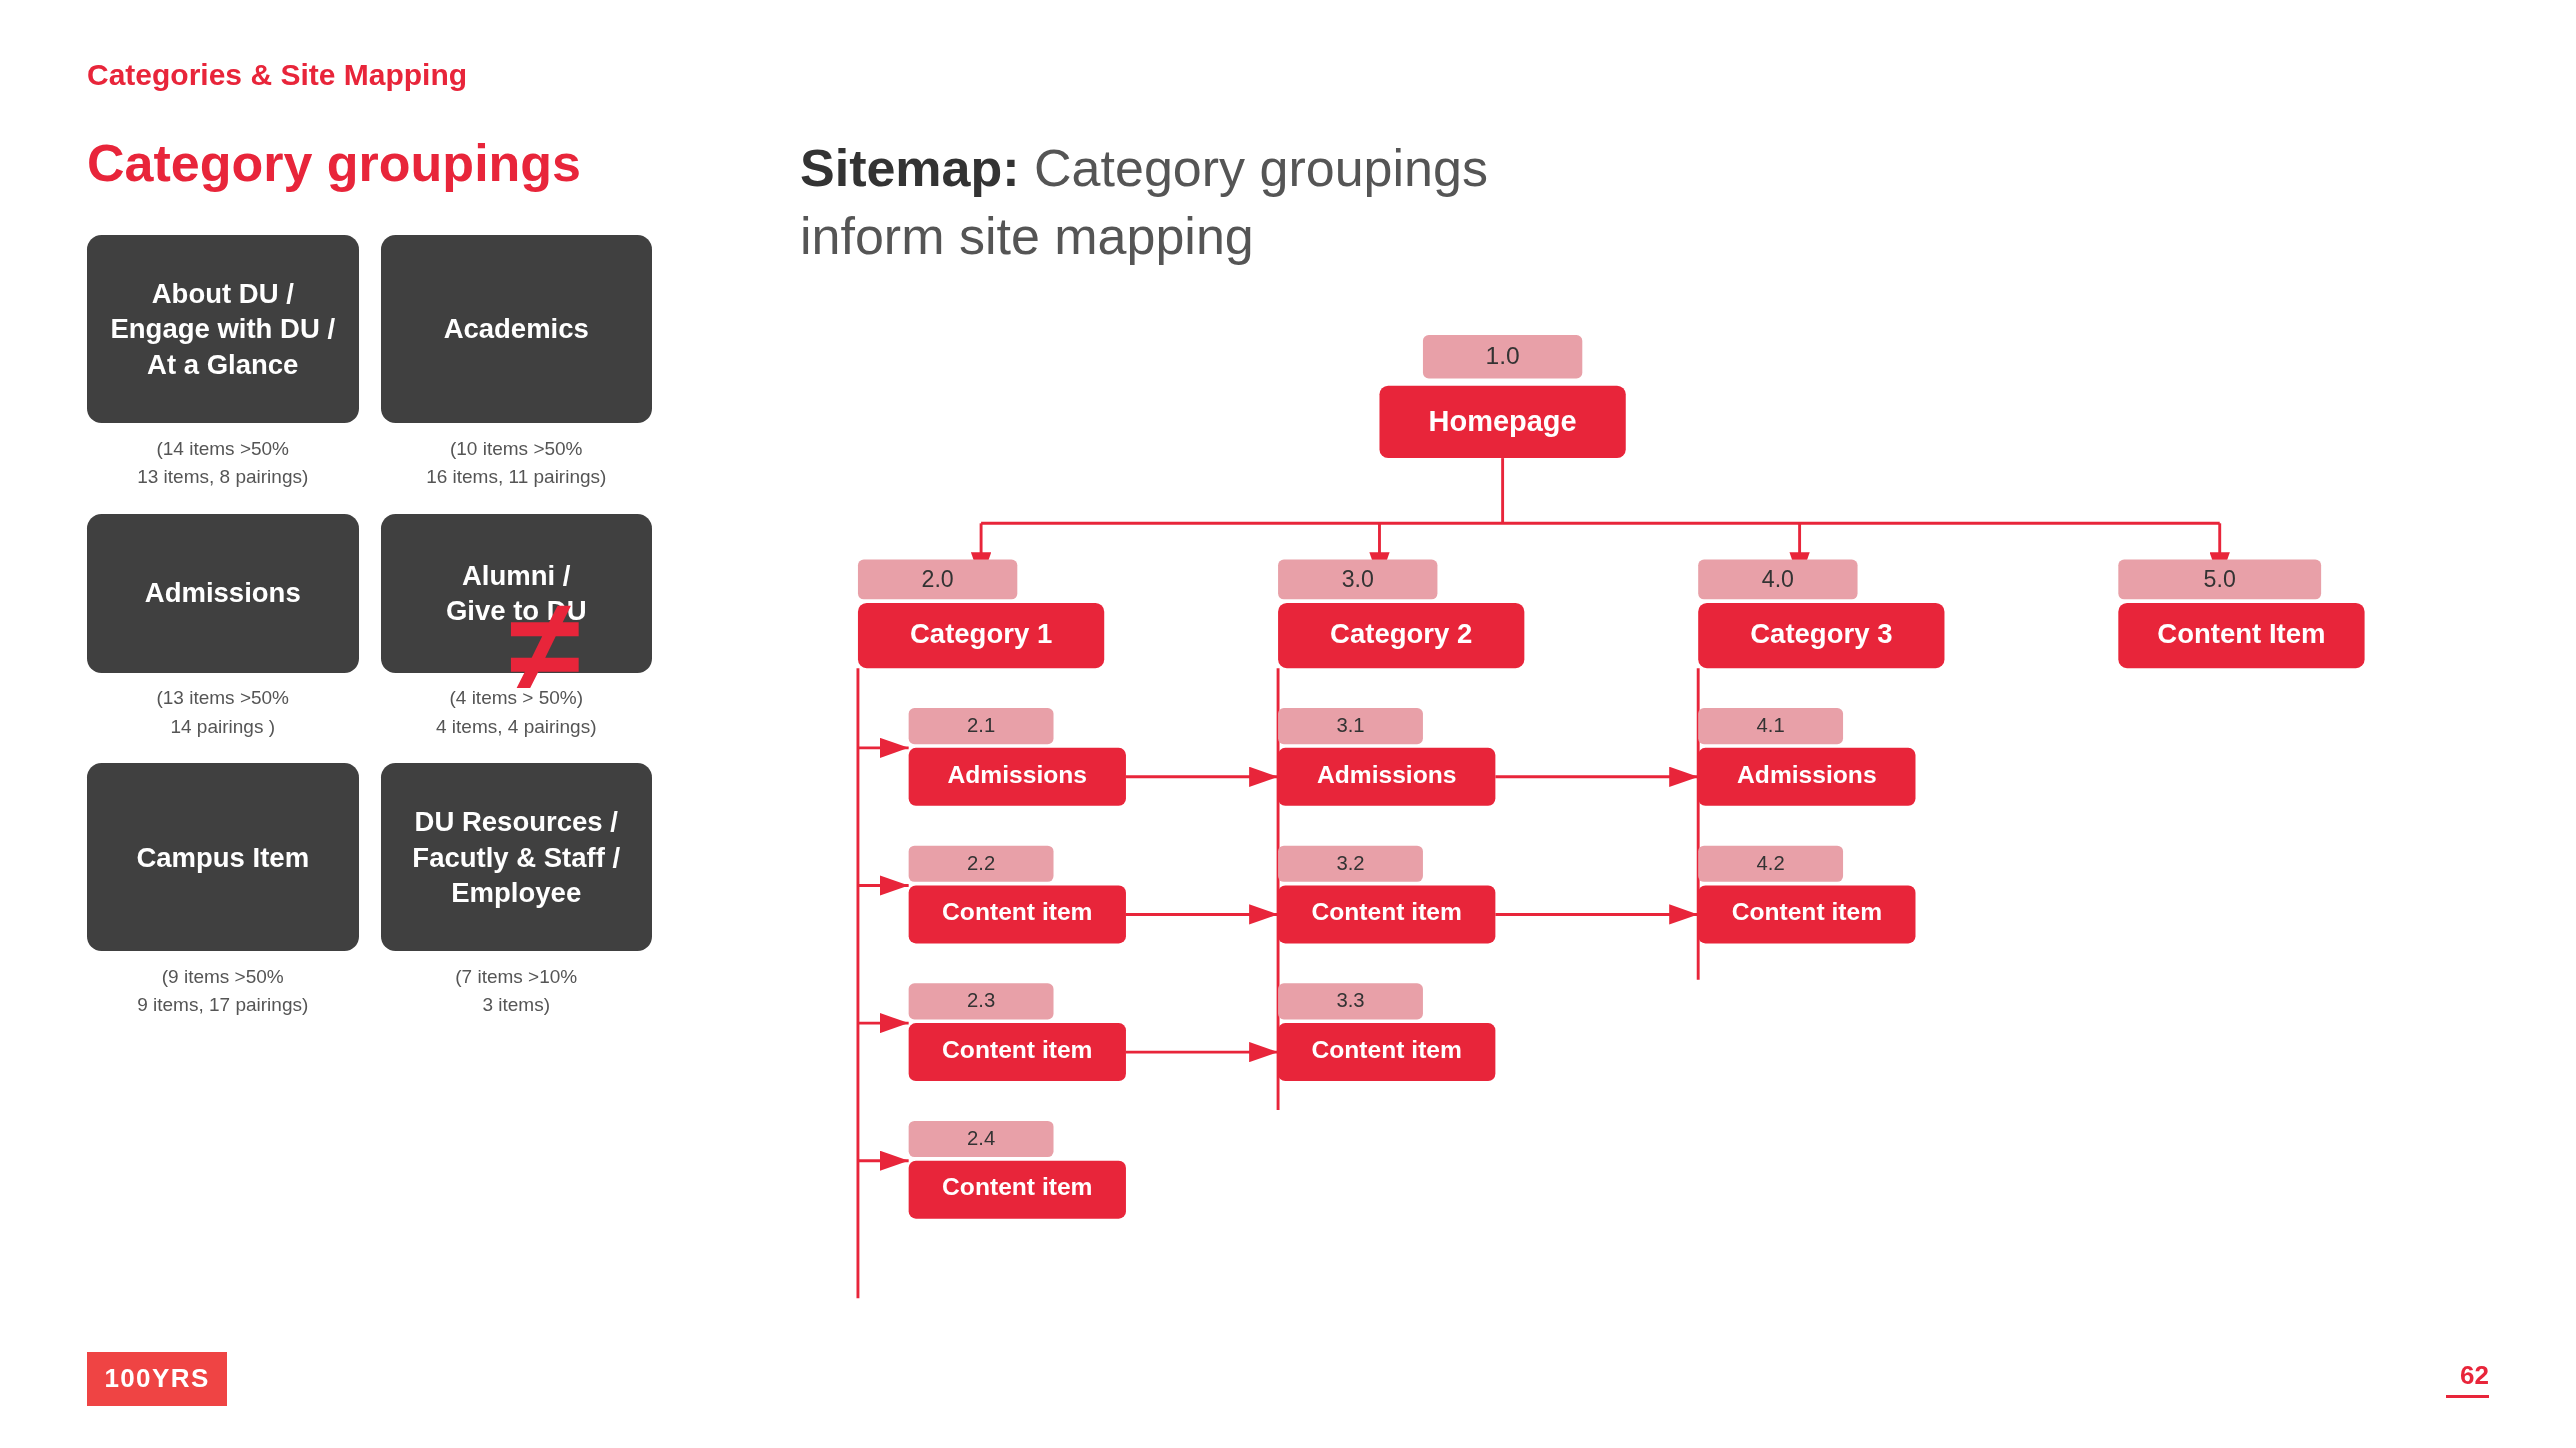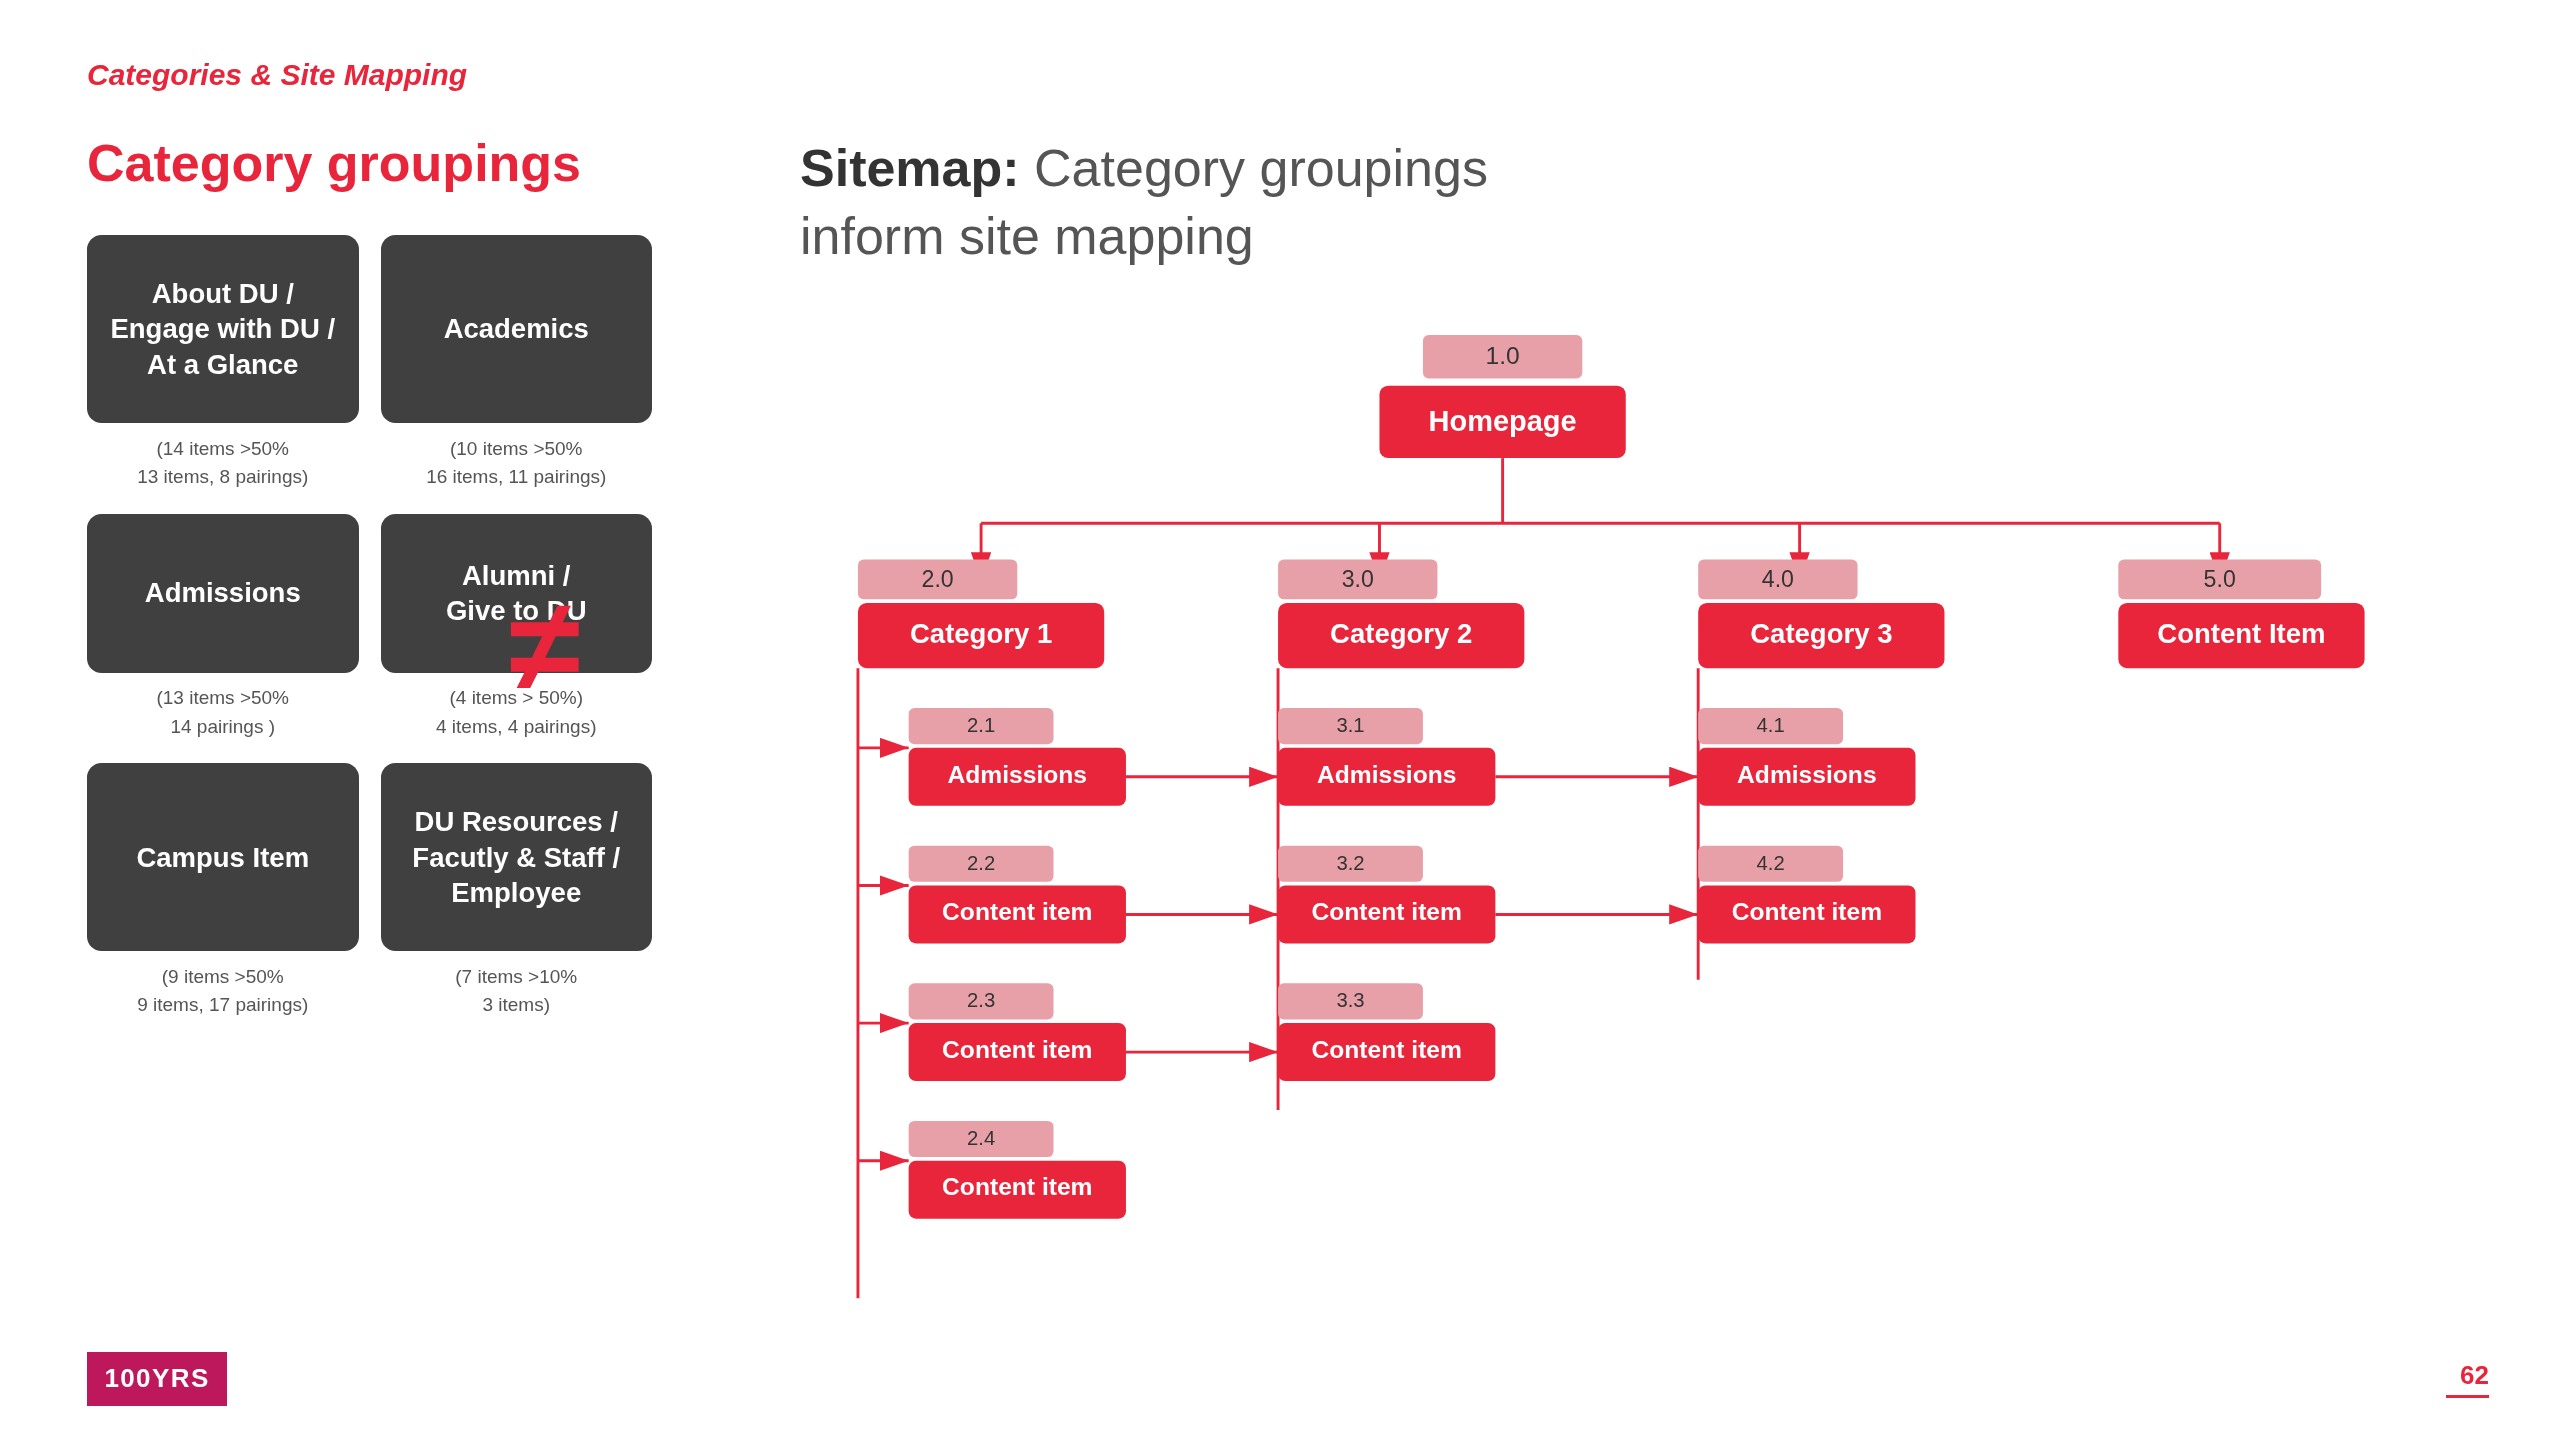--- a/index.html
+++ b/index.html
@@ -18,21 +18,20 @@
       padding: 58px 87px;
       position: relative;
     }
 
     
     .page-header {
       font-size: 30px;
       font-weight: bold;
       color: #e8253a;
       margin-bottom: 43px;
-      font-style: italic;
     }
 
     
     .main-layout {
       display: flex;
       gap: 74px;
       width: 100%;
     }
 
     
@@ -114,21 +113,21 @@
       position: absolute;
       bottom: 43px;
       left: 87px;
       right: 87px;
       display: flex;
       justify-content: space-between;
       align-items: center;
     }
 
     .logo-box {
-      background: #be185d;
+      background: #ef4444;
       color: #fff;
       font-size: 26px;
       font-weight: bold;
       padding: 11.6px 17.4px;
       letter-spacing: 1.4px;
     }
 
     .page-num {
       font-size: 26px;
       color: #e8253a;

